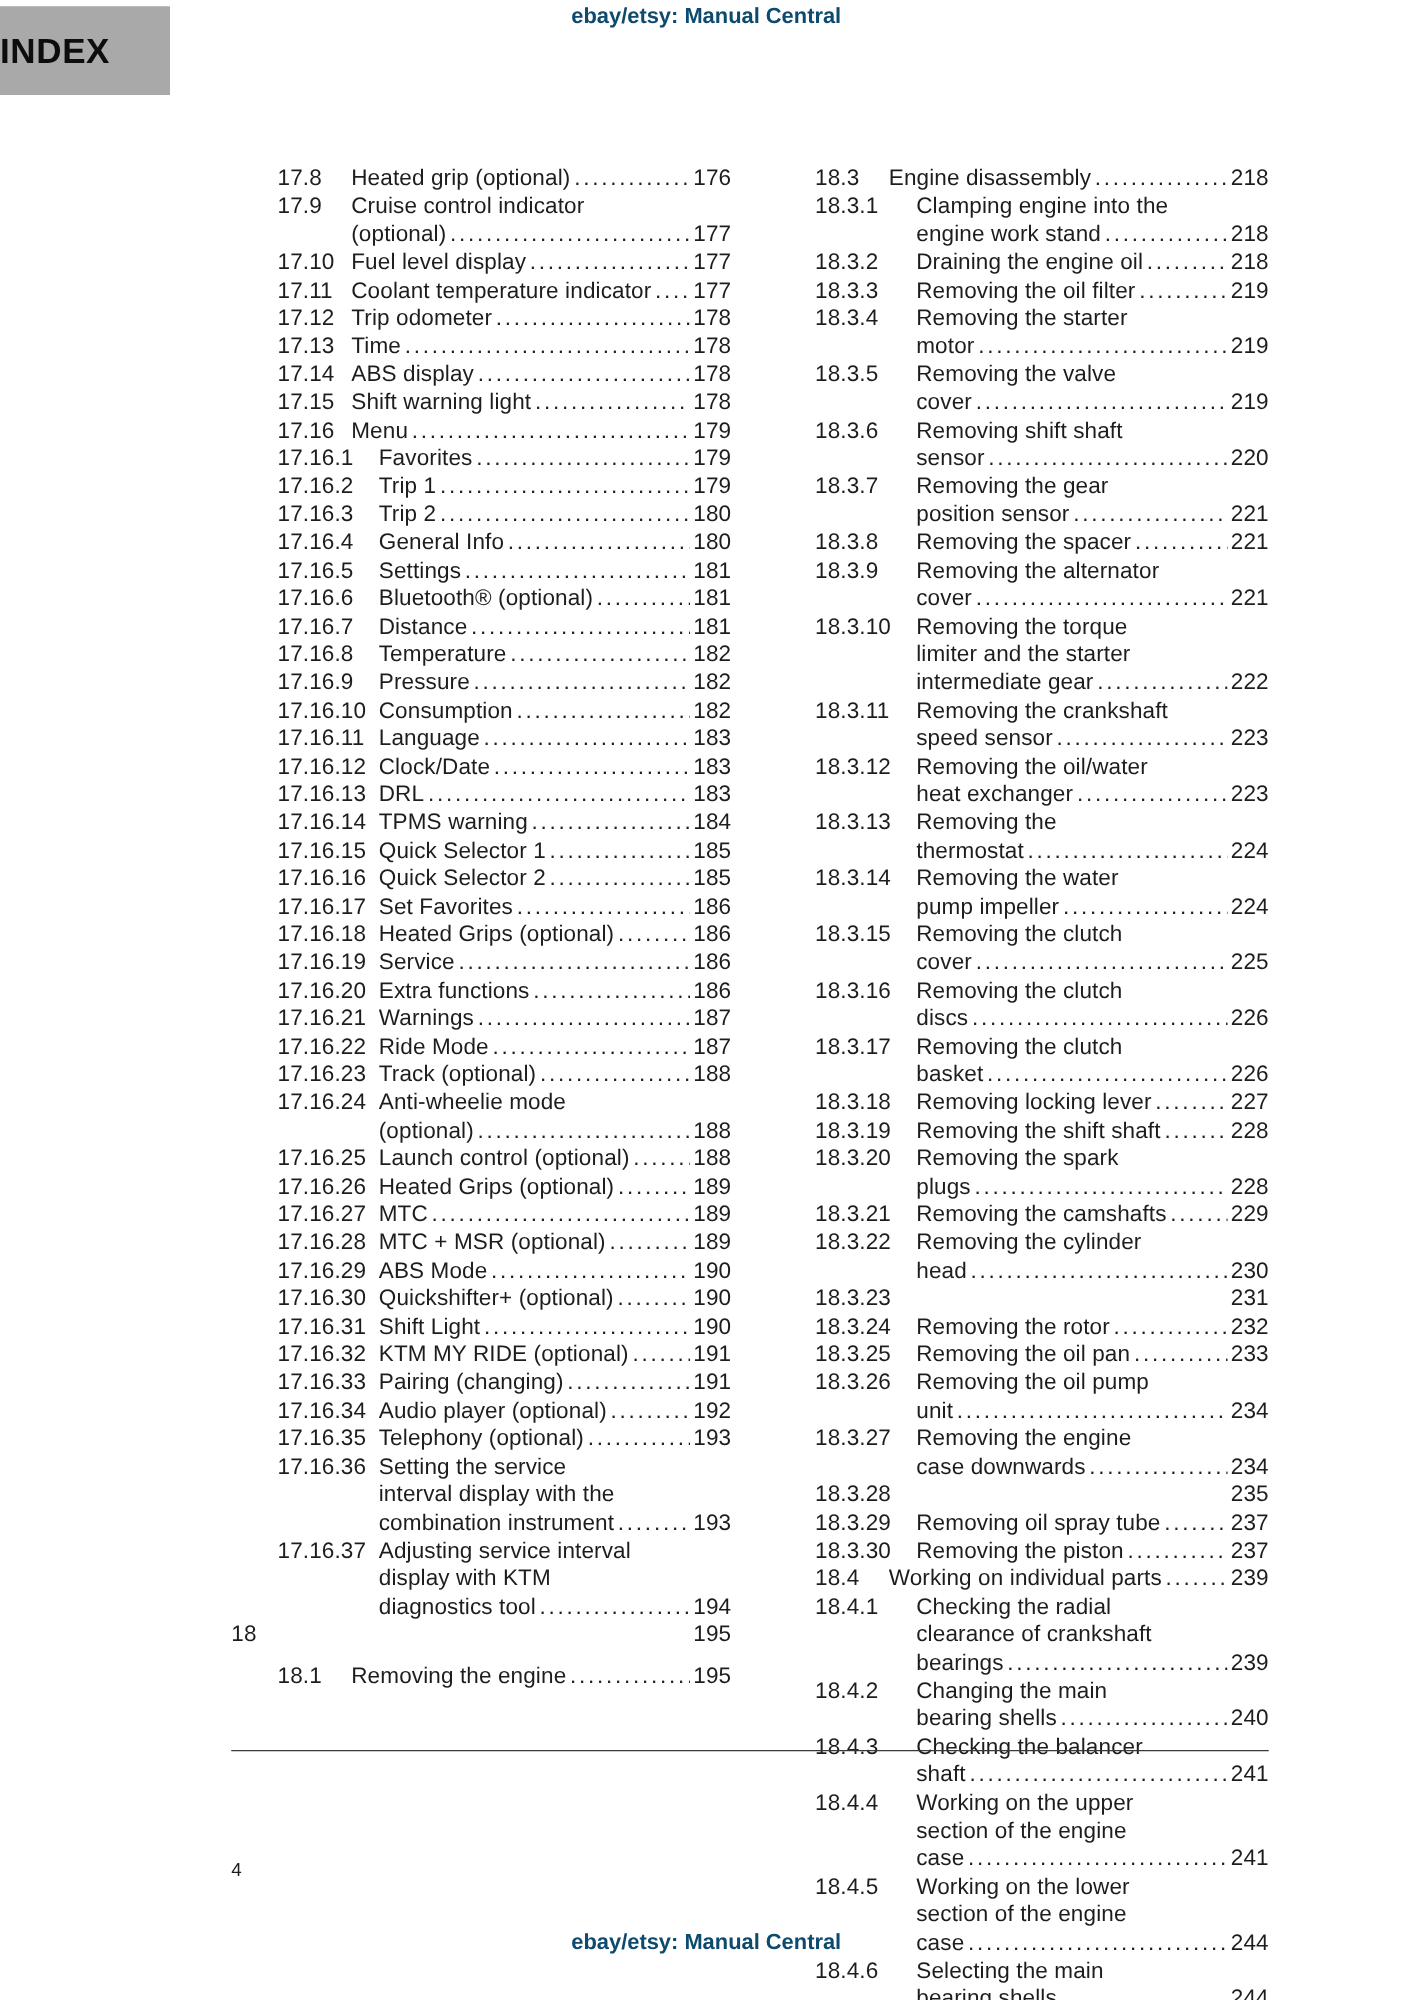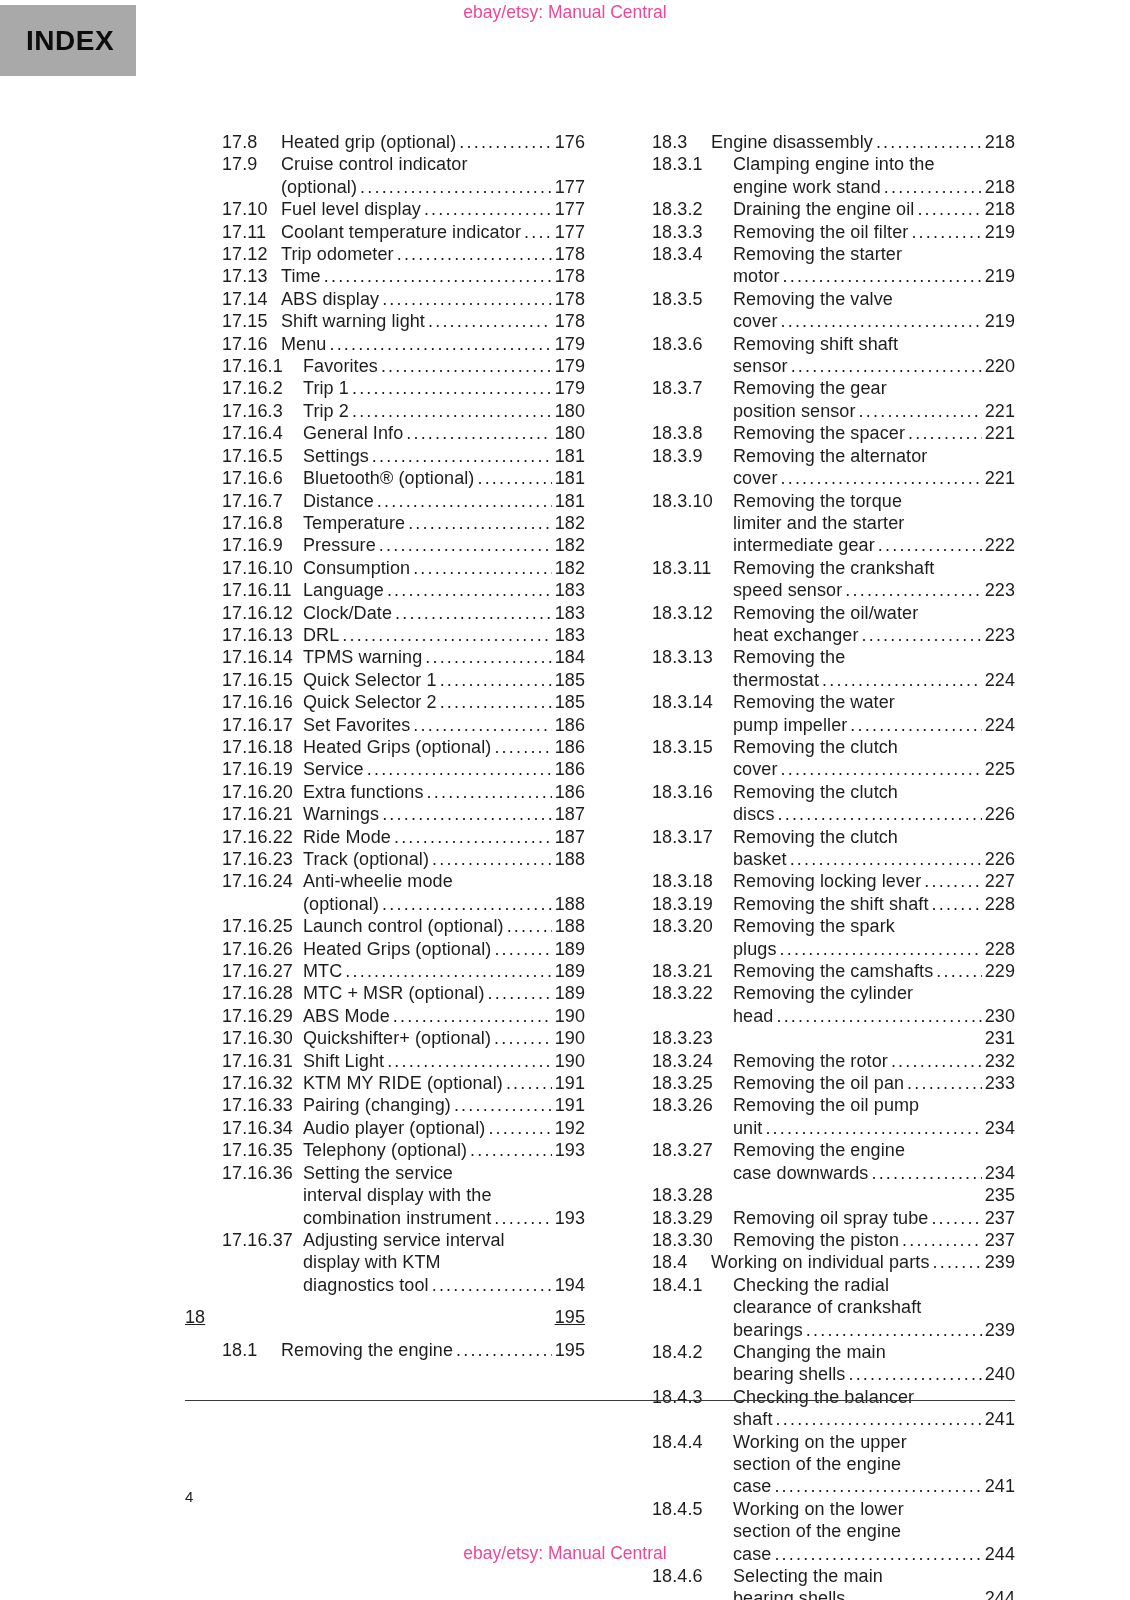--- a/index.html
+++ b/index.html
@@ -11,34 +11,33 @@
     font-family: "Liberation Sans", sans-serif;
     color: #1d1d1d;
     overflow: hidden;
     margin: 0 auto;
   }
   .watermark {
     position: absolute;
     left: 0; right: 0;
     text-align: center;
     font-size: 17.5px;
-    font-weight: 400;
-    color: #ec4899;
+    font-weight: 700;
+    color: #0c4a6e;
   }
   .watermark.top { top: 2px; }
   .watermark.bottom { top: 1543px; }
   .index-box {
     position: absolute;
     left: 0; top: 5px;
     width: 136px; height: 71px;
     background: #a9a9a9;
     display: flex;
     align-items: center;
     box-sizing: border-box;
-    padding-left: 26px;
     font-size: 28px;
     font-weight: bold;
     letter-spacing: 0.5px;
     color: #0d0d0d;
   }
   .toc {
     position: absolute;
     left: 185px; top: 131px;
     width: 830px;
     display: flex;
@@ -52,23 +51,21 @@
   .col.right { width: 363px; }
   .entry {
     display: grid;
     grid-template-columns: var(--numw, 59px) 1fr auto;
     align-items: end;
   }
   .entry.lvl1 {
     --numw: 37px;
     margin-left: -37px;
     width: calc(100% + 37px);
-    margin-top: 10px;
     margin-bottom: 10px;
-    text-decoration: underline;
   }
   .entry.lvl2 { --numw: 59px; }
   .entry.lvl3 { --numw: 81px; }
   .num { align-self: start; white-space: nowrap; }
   .ttl { position: relative; overflow: hidden; }
   .lvl1 .ttl-text { max-width: 300px; }
   .lvl2 .ttl-text { max-width: 252px; }
   .lvl3 .ttl-text { max-width: 203px; }
   .ttl-text { display: block; }
   .ttl-text::after {

